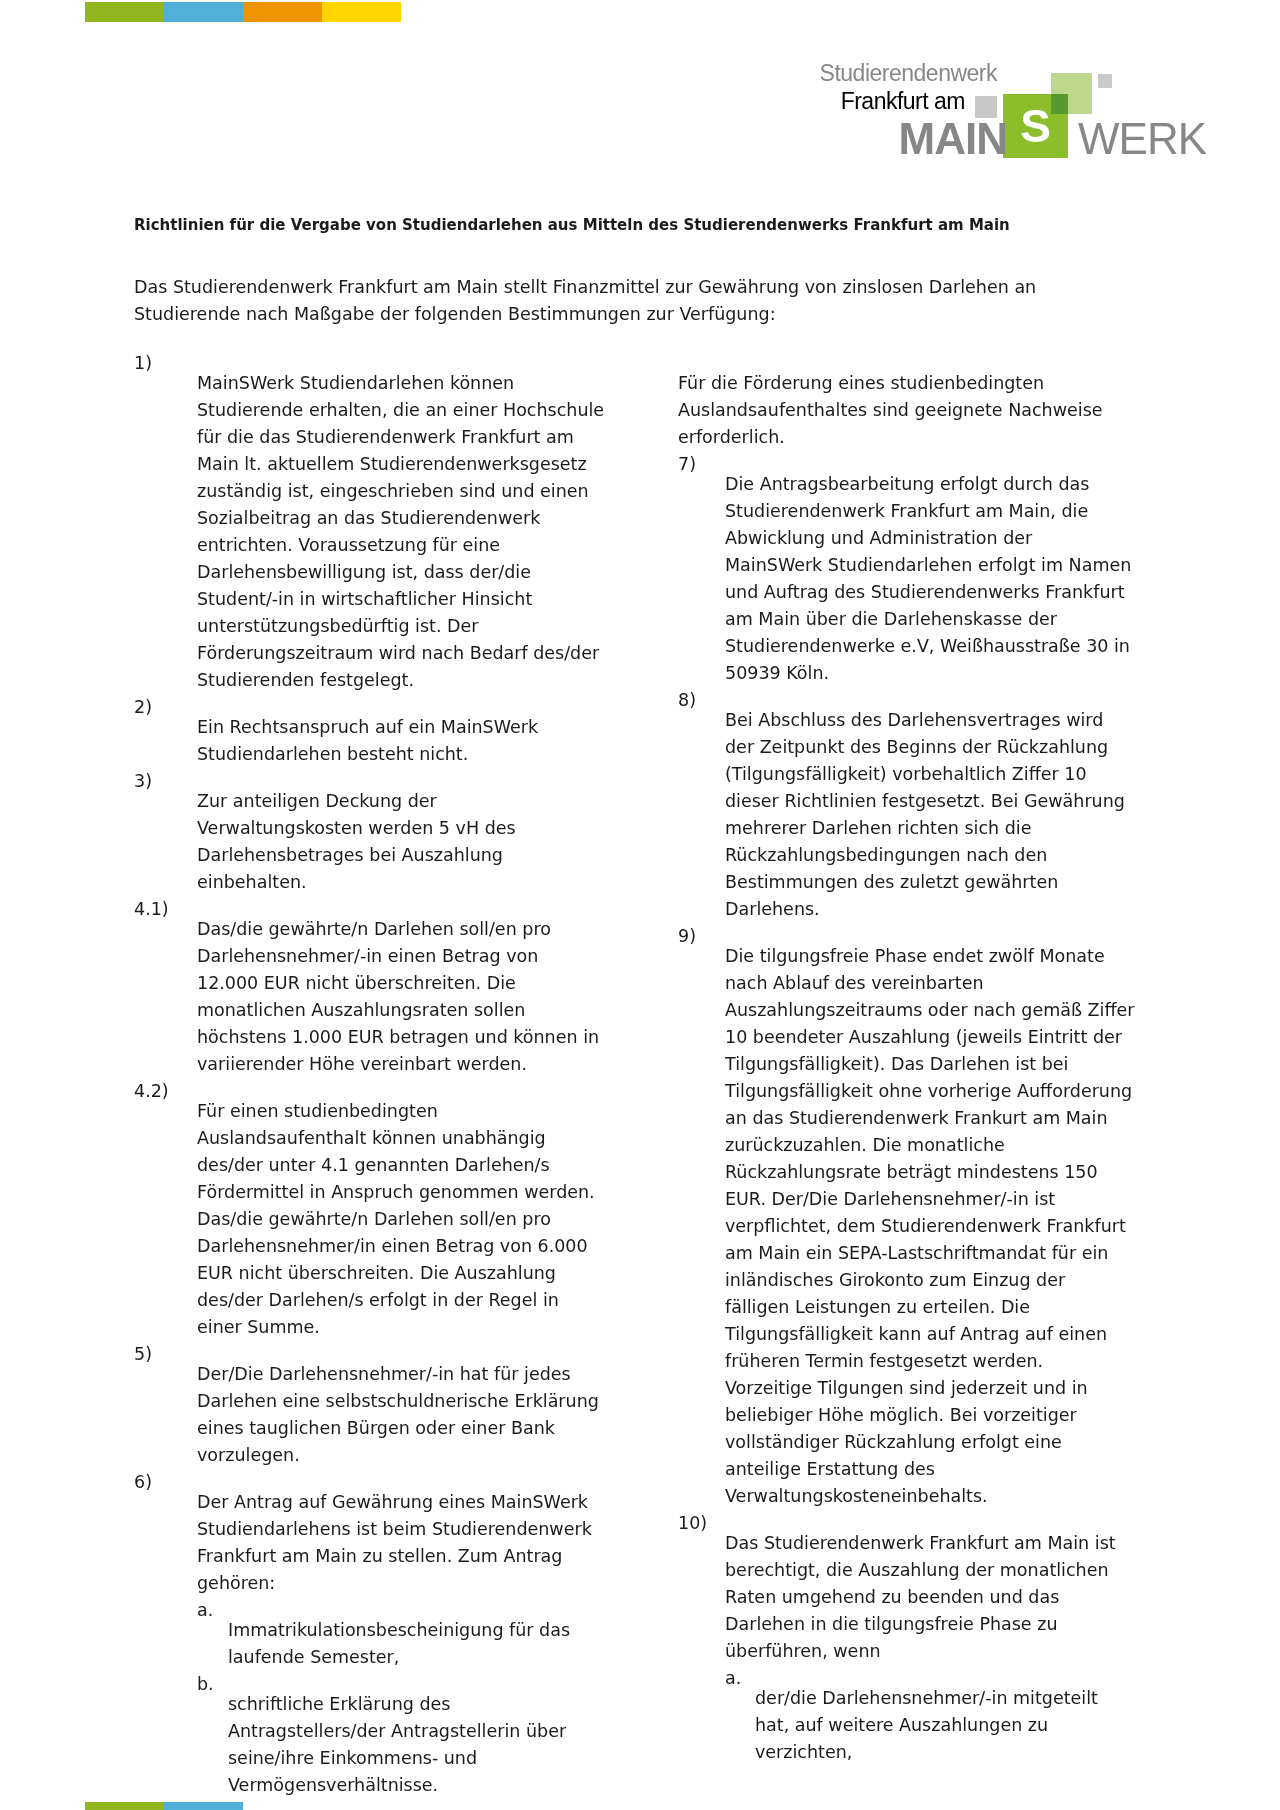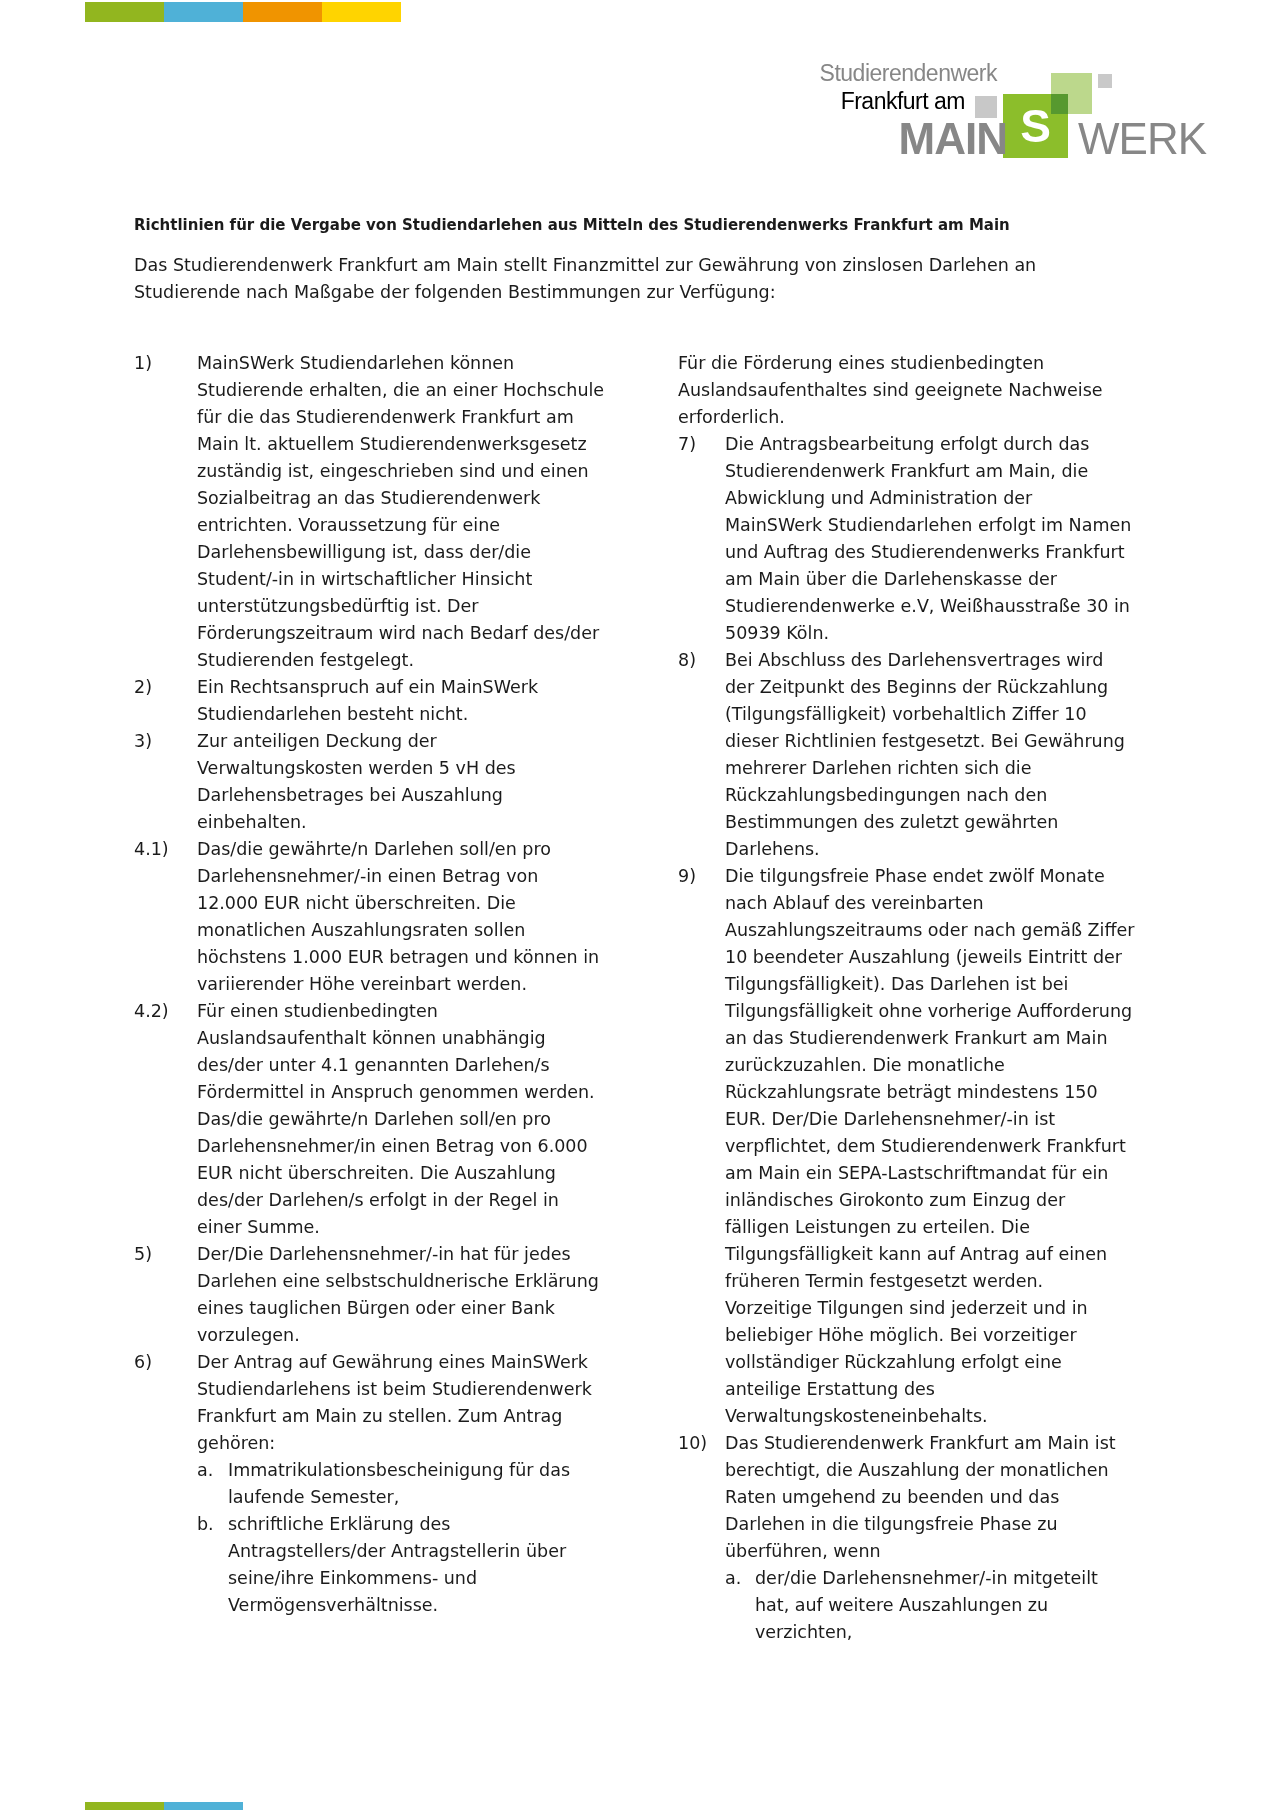--- a/index.html
+++ b/index.html
@@ -30,30 +30,30 @@
   .sq-gray2{left:1098px;top:74px;width:14px;height:14px;background:#c9c9c9;}
   .logo-main{position:absolute;top:117px;right:273px;font-size:44px;font-weight:bold;color:#878787;line-height:1;letter-spacing:-1px;}
   .logo-werk{position:absolute;top:117px;left:1078px;font-size:44px;font-weight:normal;color:#878787;line-height:1;letter-spacing:-1px;}
   .logo-s{font-size:46px;font-weight:bold;color:#ffffff;line-height:64px;}
   
   .doc-title{
     position:absolute;left:134px;top:216px;width:1060px;
     font-size:15px;font-weight:bold;white-space:pre;
   }
   .doc-intro{
-    position:absolute;left:134px;top:252px;width:1060px;
+    position:absolute;left:134px;top:274px;width:1060px;
     font-size:17.5px;line-height:27px;white-space:pre;
   }
   .col{position:absolute;top:350px;font-size:17.5px;line-height:27px;}
   .col-left{left:134px;width:525px;}
   .col-right{left:678px;width:512px;}
   .row{display:flex;align-items:flex-start;}
   .num{flex:0 0 63px;white-space:pre;}
   .col-right .num{flex:0 0 47px;}
-  .txt{white-space:pre;}
+  .txt{white-space:pre;margin-top:20px;}
   .cell{flex:1 1 auto;min-width:0;}
   .subrow{display:flex;align-items:flex-start;}
   .sub-letter{flex:0 0 31px;white-space:pre;}
   .col-right .sub-letter{flex:0 0 30px;}
 </style>
 </head>
 <body>
 
 <div class="page">
 

